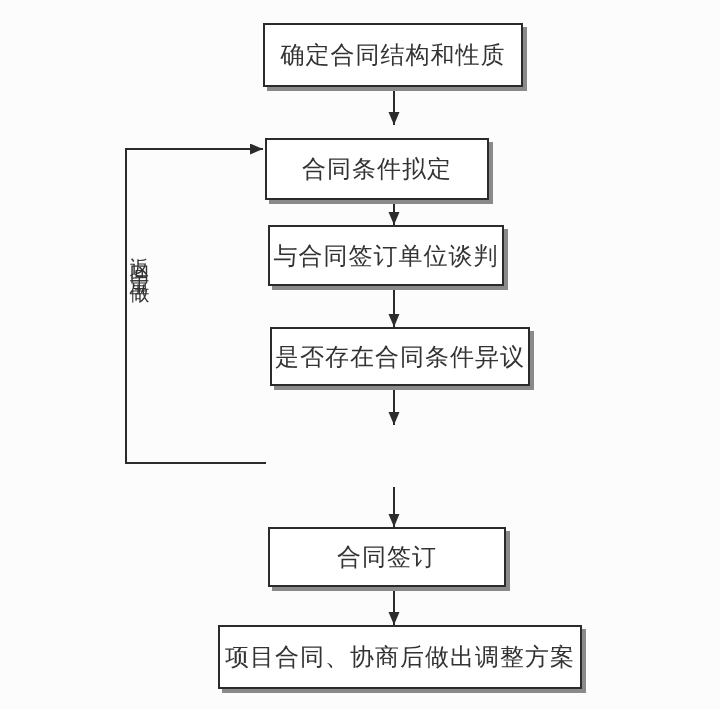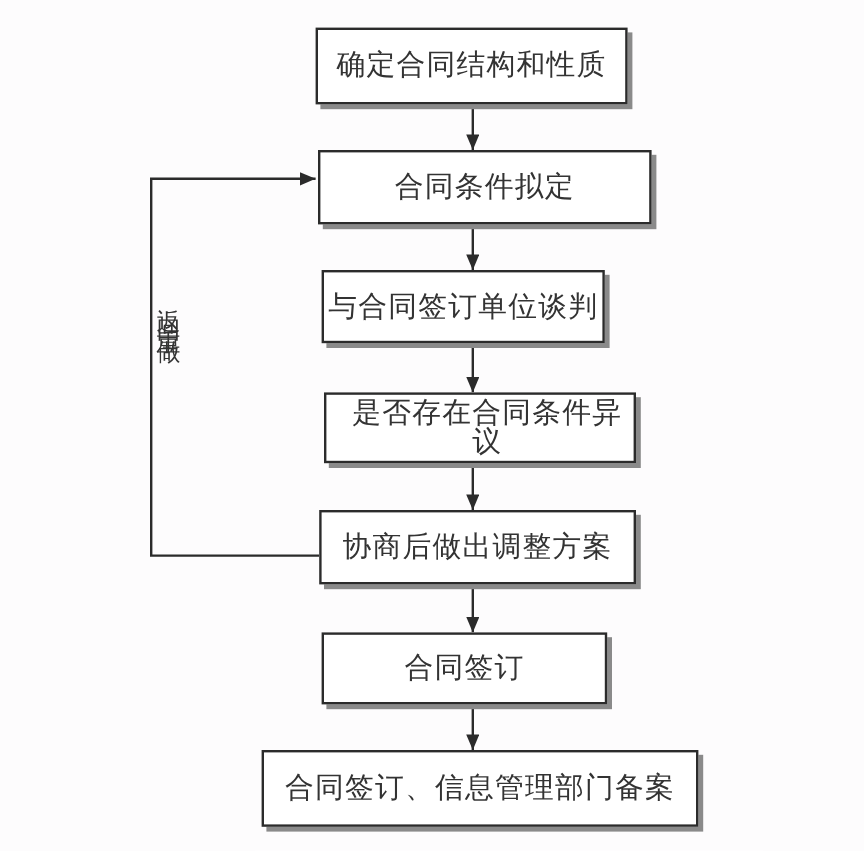--- a/index.html
+++ b/index.html
@@ -31,23 +31,23 @@
     display: flex;
     align-items: center;
     justify-content: center;
     text-align: center;
     font-size: 24px;
     letter-spacing: 1px;
     line-height: 1;
     z-index: 1;
   }
   .n1 { left: 263px; top: 23px;  width: 260px; height: 64px; }
-  .n2 { left: 265px; top: 125px; width: 278px; height: 62px; }
+  .n2 { left: 265px; top: 138px; width: 224px; height: 62px; }
   .n3 { left: 268px; top: 225px; width: 236px; height: 61px; }
-  .n4 { left: 270px; top: 327px; width: 260px; height: 59px; padding-left: 12px; }
+  .n4 { left: 270px; top: 327px; width: 260px; height: 59px; }
   .n5 { left: 266px; top: 425px; width: 264px; height: 62px; }
   .n6 { left: 268px; top: 527px; width: 238px; height: 60px; }
   .n7 { left: 218px; top: 625px; width: 364px; height: 64px; }
   .loop-label {
     position: absolute;
     left: 130px;
     top: 241px;
     writing-mode: vertical-lr;
     text-orientation: upright;
     font-size: 20px;
@@ -76,19 +76,18 @@
     <line x1="394" y1="487" x2="394" y2="527" stroke="#2b2b2b" stroke-width="2" marker-end="url(#arrow)"></line>
     <line x1="394" y1="587" x2="394" y2="625" stroke="#2b2b2b" stroke-width="2" marker-end="url(#arrow)"></line>
 
     <path d="M 266 463 L 126 463 L 126 149 L 263 149" fill="none" stroke="#2b2b2b" stroke-width="2" marker-end="url(#arrow)"></path>
   </svg>
 
   <div class="node n1">确定合同结构和性质</div>
   <div class="node n2">合同条件拟定</div>
   <div class="node n3">与合同签订单位谈判</div>
   <div class="node n4">是否存在合同条件异议</div>
-  <div class="node n5">协商后做出调整方案</div>
   <div class="node n6">合同签订</div>
-  <div class="node n7">合同签订、信息管理部门备案</div>
+  <div class="node n7">项目合同、协商后做出调整方案</div>
 
   <div class="loop-label">返回重做</div>
 
 </div>
 
 </body></html>

